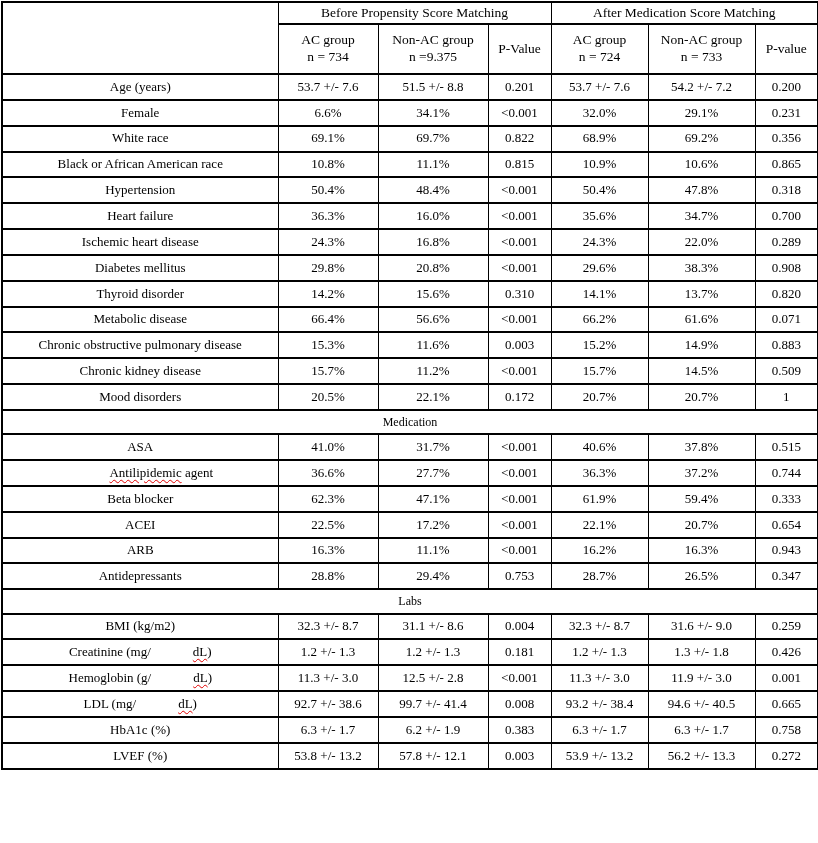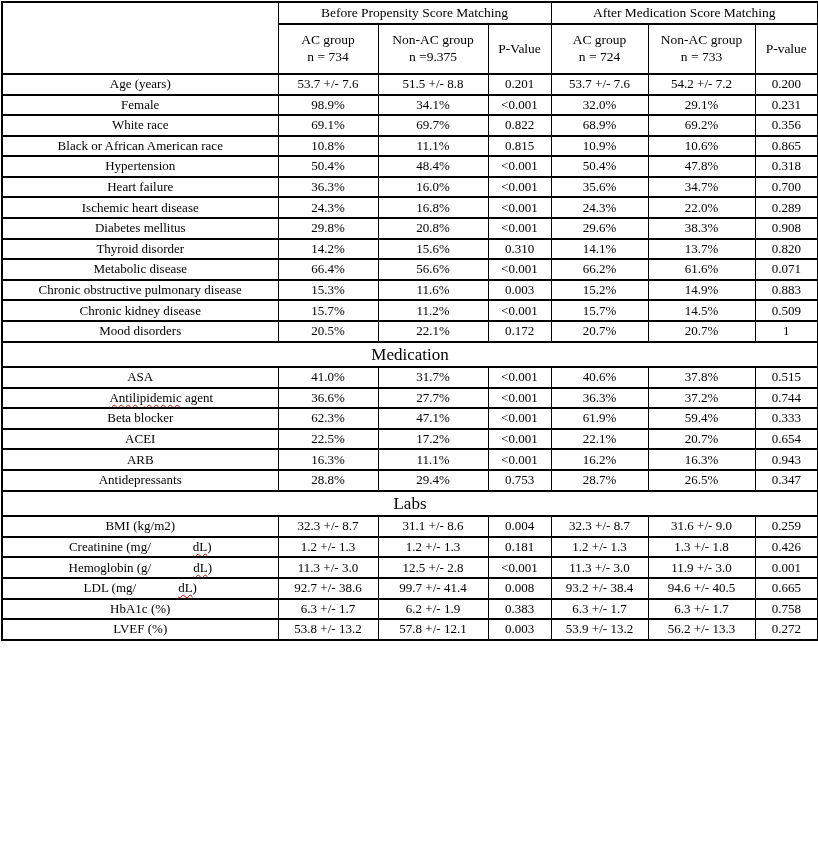--- a/index.html
+++ b/index.html
@@ -10,42 +10,42 @@
   body {
     width: 818px; height: 843px;
     font-family: "Liberation Serif", "DejaVu Serif", serif;
     color: #000000;
     overflow: hidden;
   }
   table.pmatch {
     border-collapse: collapse;
     table-layout: fixed;
     width: 816px;
-    height: 640px;
+    height: 769px;
     margin: 1px;
     border: 2px solid #000000;
   }
   td {
     border-left: 1px solid #000000;
     border-right: 1px solid #000000;
     border-top: 2px solid #000000;
     border-bottom: 2px solid #000000;
     text-align: center;
     vertical-align: middle;
     font-size: 13px;
     line-height: 1.25;
     padding: 1px 2px;
     overflow: hidden;
     white-space: nowrap;
   }
   td.wrap { white-space: normal; }
   thead td { font-size: 13.5px; }
   tr.h1 { height: 22px; }
   tr.h2 { height: 50px; }
-  td.section-cell { font-size: 17px; text-align: center; }
+  td.section-cell { font-size: 12px; text-align: center; }
   .misspell {
     text-decoration-line: underline;
     text-decoration-style: wavy;
     text-decoration-color: #e00000;
     text-decoration-thickness: 1px;
     text-underline-offset: 2px;
     margin-left: 42px;
   }
 </style>
 </head>
@@ -81,21 +81,21 @@
     <td class="wrap">Age (years)</td>
     <td>53.7 +/- 7.6</td>
     <td>51.5 +/- 8.8</td>
     <td>0.201</td>
     <td>53.7 +/- 7.6</td>
     <td>54.2 +/- 7.2</td>
     <td>0.200</td>
   </tr>
       <tr>
     <td class="wrap">Female</td>
-    <td>98.9%</td>
+    <td>6.6%</td>
     <td>34.1%</td>
     <td>&lt;0.001</td>
     <td>32.0%</td>
     <td>29.1%</td>
     <td>0.231</td>
   </tr>
       <tr>
     <td class="wrap">White race</td>
     <td>69.1%</td>
     <td>69.7%</td>

